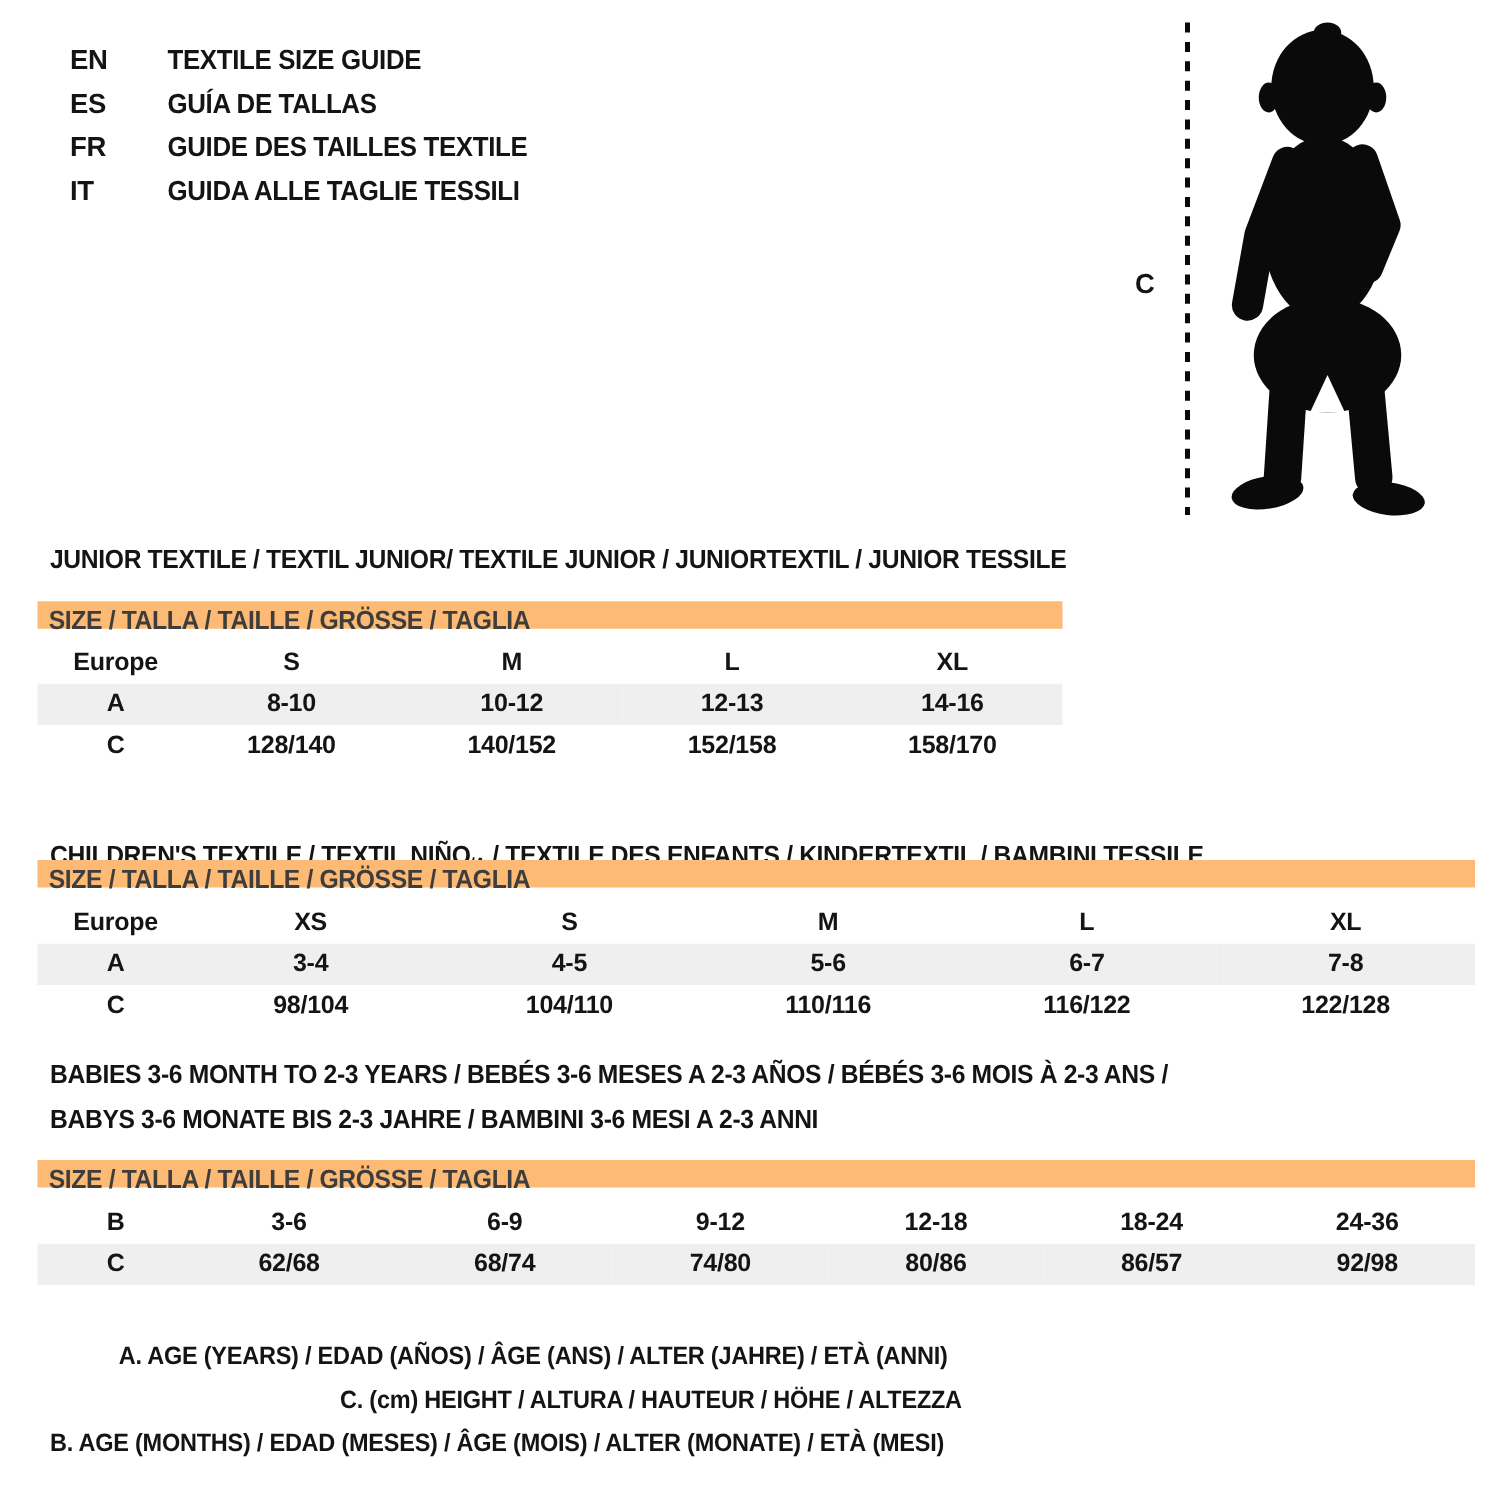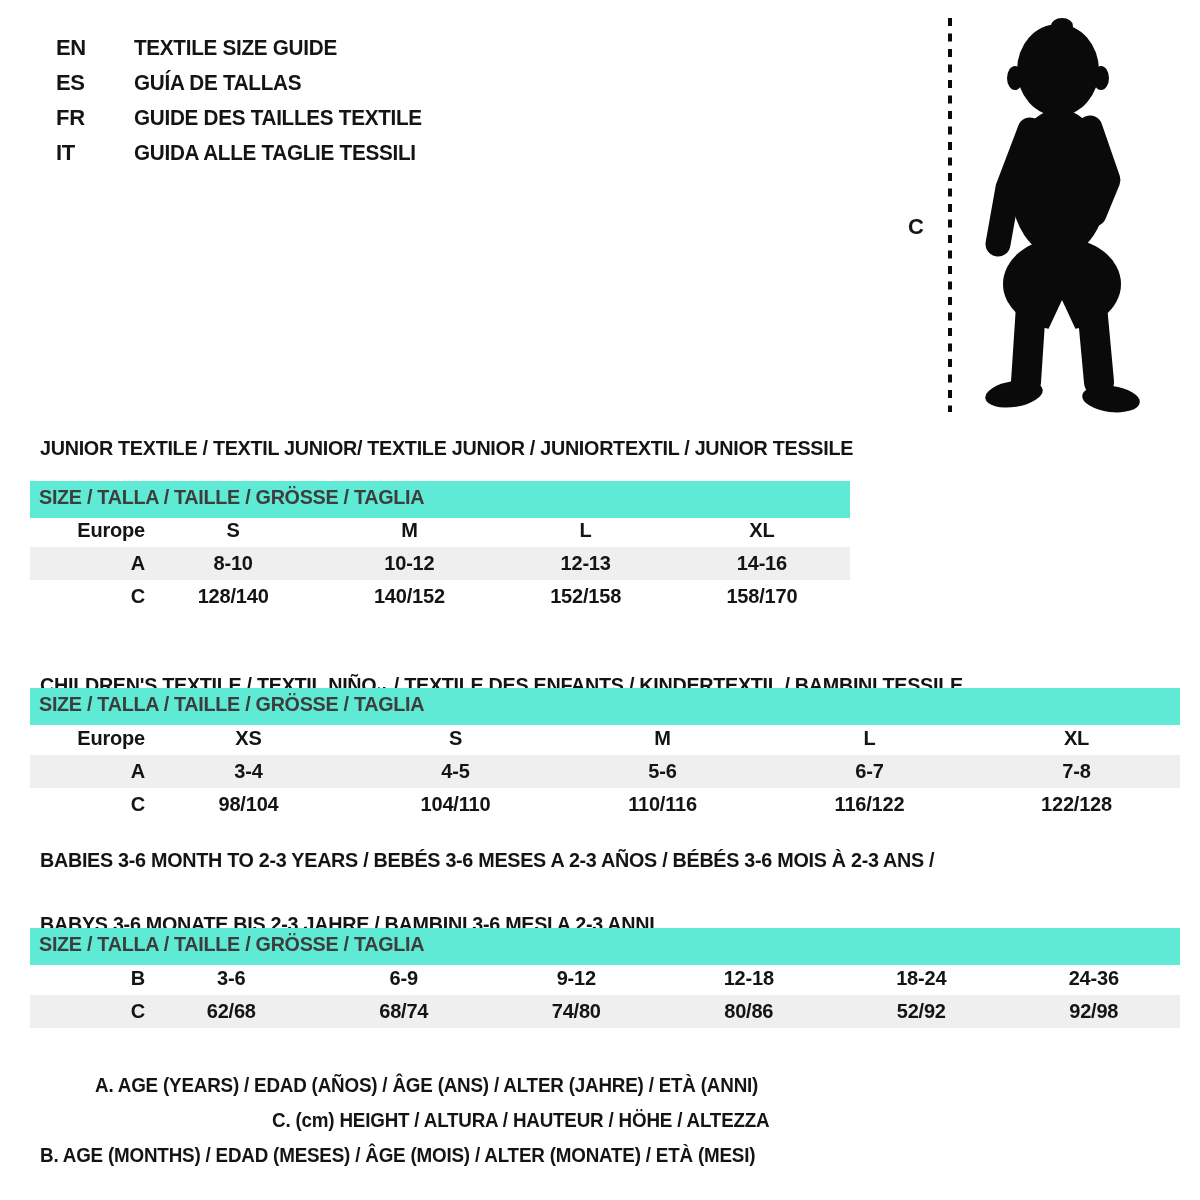--- a/index.html
+++ b/index.html
@@ -18,32 +18,32 @@
   
   .figure-svg { position:absolute; left:878px; top:8px; }
   .c-label { position:absolute; left:908px; top:214px; font-size:22px; font-weight:bold; }
 
   
   .section-title { position:absolute; left:40px; font-size:21px; font-weight:bold; letter-spacing:-0.3px; white-space:nowrap; }
   .subscript { font-size:13px; vertical-align:-4px; letter-spacing:0; }
 
   
   .size-bar {
-    position:absolute; left:30px; height:37px; line-height:31px; background:#5eead4;
+    position:absolute; left:30px; height:22px; line-height:31px; background:#fdba74;
     font-size:21px; font-weight:bold; color:#3d3d3d; padding-left:9px;
     box-sizing:border-box; letter-spacing:-0.3px;
   }
 
   
   .size-table { position:absolute; left:30px; border-collapse:collapse; table-layout:fixed; }
   .size-table td {
     font-weight:bold; font-size:20px; color:#141414; height:33px; padding:0;
     text-align:center; letter-spacing:-0.2px;
   }
-  .size-table td.lbl { text-align:right; padding-left:10px; }
+  .size-table td.lbl { text-align:center; padding-left:10px; }
   .size-table tr.stripe td { background:#efefef; }
 
   
   .legend { position:absolute; left:40px; top:1068px; }
   .legend-line { height:35px; line-height:35px; font-size:20px; font-weight:bold; letter-spacing:-0.2px;text-align:right; }
 </style>
 </head>
 <body>
 
 <div class="canvas">
@@ -163,21 +163,21 @@
       <td>110/116</td>
       <td>116/122</td>
       <td>122/128</td>
     </tr>
   </tbody>
     </table>
 
   <div class="section-title" style="top:848px;">
     <span class="cond">BABIES 3-6 MONTH TO 2-3 YEARS / BEBÉS 3-6 MESES A 2-3 AÑOS / BÉBÉS 3-6 MOIS À 2-3 ANS /</span>
   </div>
-  <div class="section-title" style="top:912px;">
+  <div class="section-title" style="top:884px;">
     <span class="cond">BABYS 3-6 MONATE BIS 2-3 JAHRE / BAMBINI 3-6 MESI A 2-3 ANNI</span>
   </div>
   <div class="size-bar" style="top:928px; width:1150px;">
     <span class="cond">SIZE / TALLA / TAILLE / GRÖSSE / TAGLIA</span>
   </div>
   <table class="size-table" style="top:962px; width:1150px;">
     <colgroup>
         <col style="width:115px">
         <col>
         <col>
@@ -195,21 +195,21 @@
       <td>12-18</td>
       <td>18-24</td>
       <td>24-36</td>
     </tr>
     <tr class="stripe">
       <td class="lbl">C</td>
       <td>62/68</td>
       <td>68/74</td>
       <td>74/80</td>
       <td>80/86</td>
-      <td>52/92</td>
+      <td>86/57</td>
       <td>92/98</td>
     </tr>
   </tbody>
     </table>
 
   <div class="legend">
     <div class="legend-line"><span class="cond">A. AGE (YEARS) / EDAD (AÑOS) / ÂGE (ANS) / ALTER (JAHRE) / ETÀ (ANNI)</span></div>
     <div class="legend-line"><span class="cond">C. (cm) HEIGHT / ALTURA / HAUTEUR / HÖHE / ALTEZZA</span></div>
     <div class="legend-line"><span class="cond">B. AGE (MONTHS) / EDAD (MESES) / ÂGE (MOIS) / ALTER (MONATE) / ETÀ (MESI)</span></div>
   </div>

